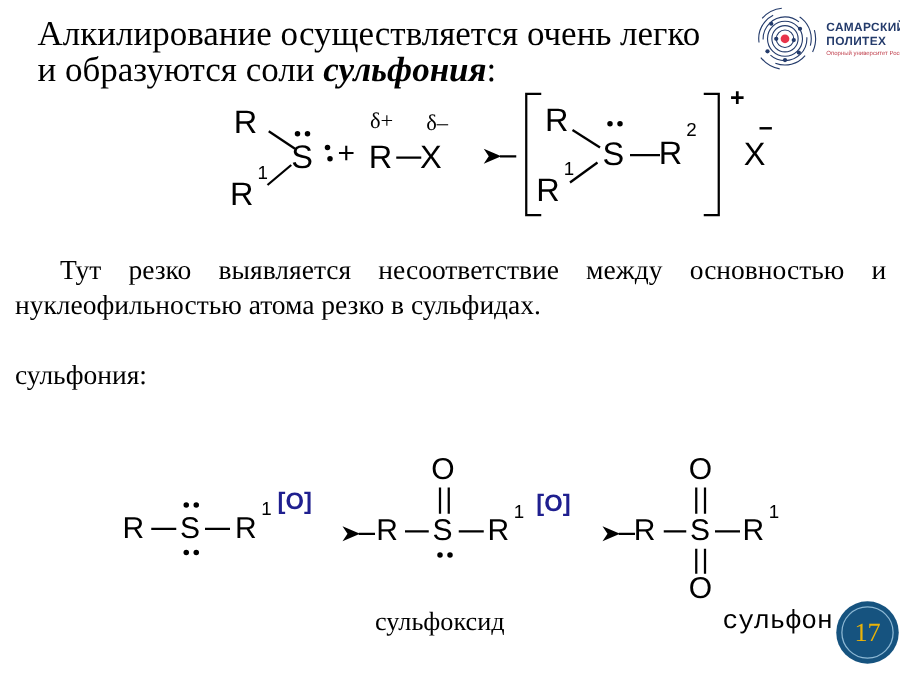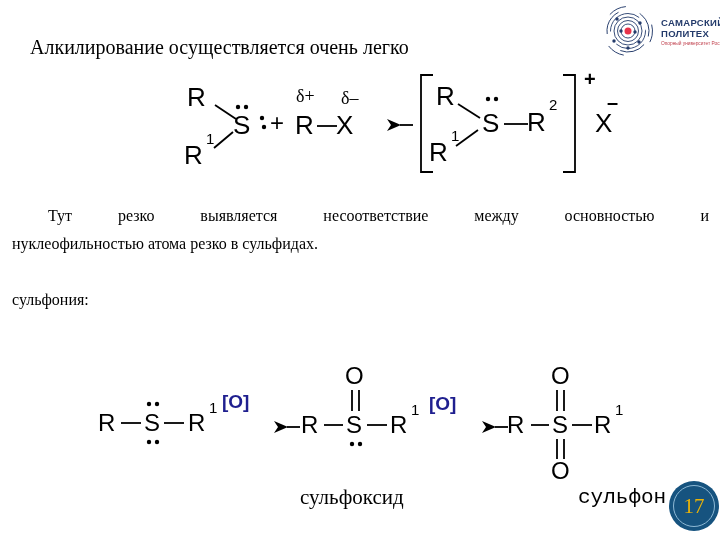--- a/index.html
+++ b/index.html
@@ -1,21 +1,21 @@
 <!DOCTYPE html>
 <html><head>
 <meta charset="utf-8">
 <style>
   html,body { margin:0; padding:0; background:#888; }
   .slide {
     position:relative; width:720px; height:540px; background:#ffffff;
     overflow:hidden; font-family:"Liberation Serif", serif; color:#000;
   }
   
-  .title { position:absolute; left:30px; top:13px; font-size:20px; line-height:29px;margin-top:20px; }
+  .title { position:absolute; left:30px; top:13px; font-size:28px; line-height:29px; }
   .tline { display:block; white-space:nowrap; }
   .title .em { font-weight:bold; font-style:italic; }
   
   .logo { position:absolute; left:594px; top:0; width:126px; height:62px; }
   .logo svg { position:absolute; left:0; top:1px; }
   .logo-text { position:absolute; left:67px; top:17px; font-family:"Liberation Sans", sans-serif; }
   .org { color:#243b6b; font-weight:bold; font-size:9.5px; line-height:11px; letter-spacing:.3px; white-space:nowrap; }
   .tagline { margin-top:2px; color:#c0404d; font-size:4.8px; line-height:6px; white-space:nowrap; }
   
   .chem-svg { position:absolute; }
@@ -23,36 +23,37 @@
   .chem-svg circle, .chem-svg polygon { fill:#000; stroke:none; }
   .atom  { position:absolute; font-family:"Liberation Sans", sans-serif; font-size:26px; line-height:1; }
   .atom2 { position:absolute; font-family:"Liberation Sans", sans-serif; font-size:24px; line-height:1; }
   .sup   { position:absolute; font-family:"Liberation Sans", sans-serif; font-size:15px; line-height:1; }
   .delta { position:absolute; font-family:"Liberation Serif", serif; font-size:18px; line-height:1; }
   .plus-op { position:absolute; font-family:"Liberation Sans", sans-serif; font-size:24px; line-height:1; }
   .charge  { position:absolute; font-family:"Liberation Sans", sans-serif; font-size:20px; font-weight:bold; line-height:1; }
   .oxid { position:absolute; font-family:"Liberation Sans", sans-serif; font-size:19px; font-weight:bold; color:#1f1f8f; line-height:1; }
   .struct-label { position:absolute; font-family:"Liberation Serif", serif; font-size:21px; line-height:1; }
   
-  .para { position:absolute; left:12px; width:697px; font-size:16px; line-height:28px; }
+  .para { position:absolute; left:12px; width:697px; font-size:22px; line-height:28px; }
   .line-just { display:block; text-align:justify; text-align-last:justify; padding-left:36px; }
   .line-plain { display:block; }
   
   .page-badge { position:absolute; left:669px; top:481px; width:50px; height:50px;
     border-radius:50%; background:#16537f; display:flex; align-items:center; justify-content:center; }
   .page-ring { position:absolute; inset:4px; border:1px solid #8db8d4; border-radius:50%; }
   .page-num { color:#eab308; font-family:"Liberation Serif", serif; font-size:21px; }
 </style>
 </head>
 <body>
 
 <div class="slide">
 
   <div class="title">
     <span class="tline">Алкилирование осуществляется очень легко</span>
+    <span class="tline"><span>и образуются соли </span><span class="em">сульфония</span><span>:</span></span>
   </div>
 
   <div class="logo">
     <svg width="68" height="60" viewBox="0 0 68 60">
       <circle cx="34" cy="30" r="3.5" fill="#e8334a"></circle>
       <circle cx="34" cy="30" r="7" fill="none" stroke="#243b6b" stroke-width="0.9"></circle>
       <circle cx="34" cy="30" r="10.5" fill="none" stroke="#243b6b" stroke-width="0.9"></circle>
       <circle cx="34" cy="30" r="14" fill="none" stroke="#243b6b" stroke-width="0.9"></circle>
       <circle cx="34" cy="30" r="17.5" fill="none" stroke="#243b6b" stroke-width="0.9" stroke-dasharray="40 14"></circle>
       <circle cx="34" cy="30" r="21" fill="none" stroke="#243b6b" stroke-width="0.9" stroke-dasharray="26 22" transform="rotate(40 34 30)"></circle>

